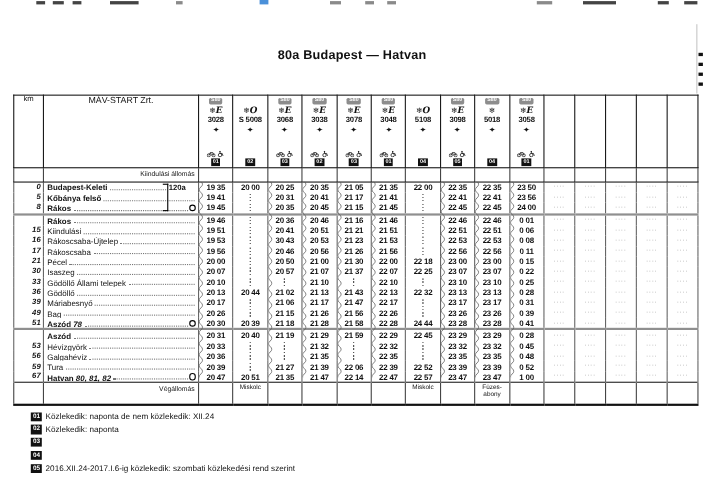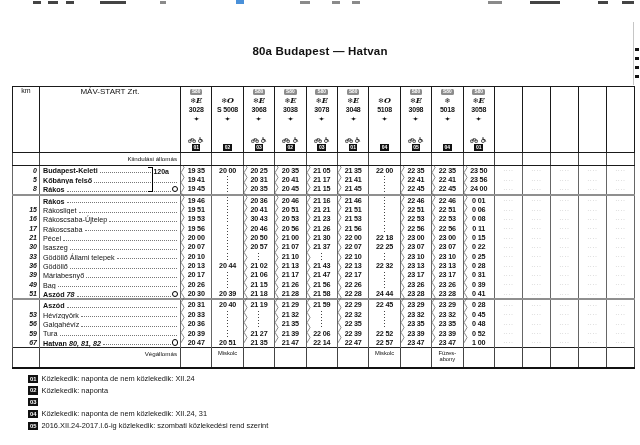--- a/index.html
+++ b/index.html
@@ -454,21 +454,21 @@
           <td class="dot">····</td>
           <td class="dot">····</td>
           <td class="dot">····</td>
           <td class="dot">····</td>
           <td class="dot">····</td>
         </tr>
         <tr>
           <td class="km">15</td>
           <td class="sta">
             <div class="srow">
-              <span class="snm">Rákosliget</span>
+              <span class="snm">Kiindulási</span>
               <span class="lead"></span>
             </div>
           </td>
           <td class="tc">19 51</td>
           <td class="tc"><span class="pass"></span></td>
           <td class="tc">20 41</td>
           <td class="tc">20 51</td>
           <td class="tc">21 21</td>
           <td class="tc">21 51</td>
           <td class="tc"><span class="pass"></span></td>
@@ -878,19 +878,18 @@
     </div>
     <div class="fn">
       <span class="fbdg">02</span>
       <span class="ftx">Közlekedik: naponta</span>
     </div>
     <div class="fn">
       <span class="fbdg">03</span>
     </div>
     <div class="fn">
       <span class="fbdg">04</span>
-      <span class="ftx">Közlekedik: naponta de nem közlekedik: XII.24, 31</span>
     </div>
     <div class="fn">
       <span class="fbdg">05</span>
       <span class="ftx">2016.XII.24-2017.I.6-ig közlekedik: szombati közlekedési rend szerint</span>
     </div>
   </div>
 
 </body></html>

